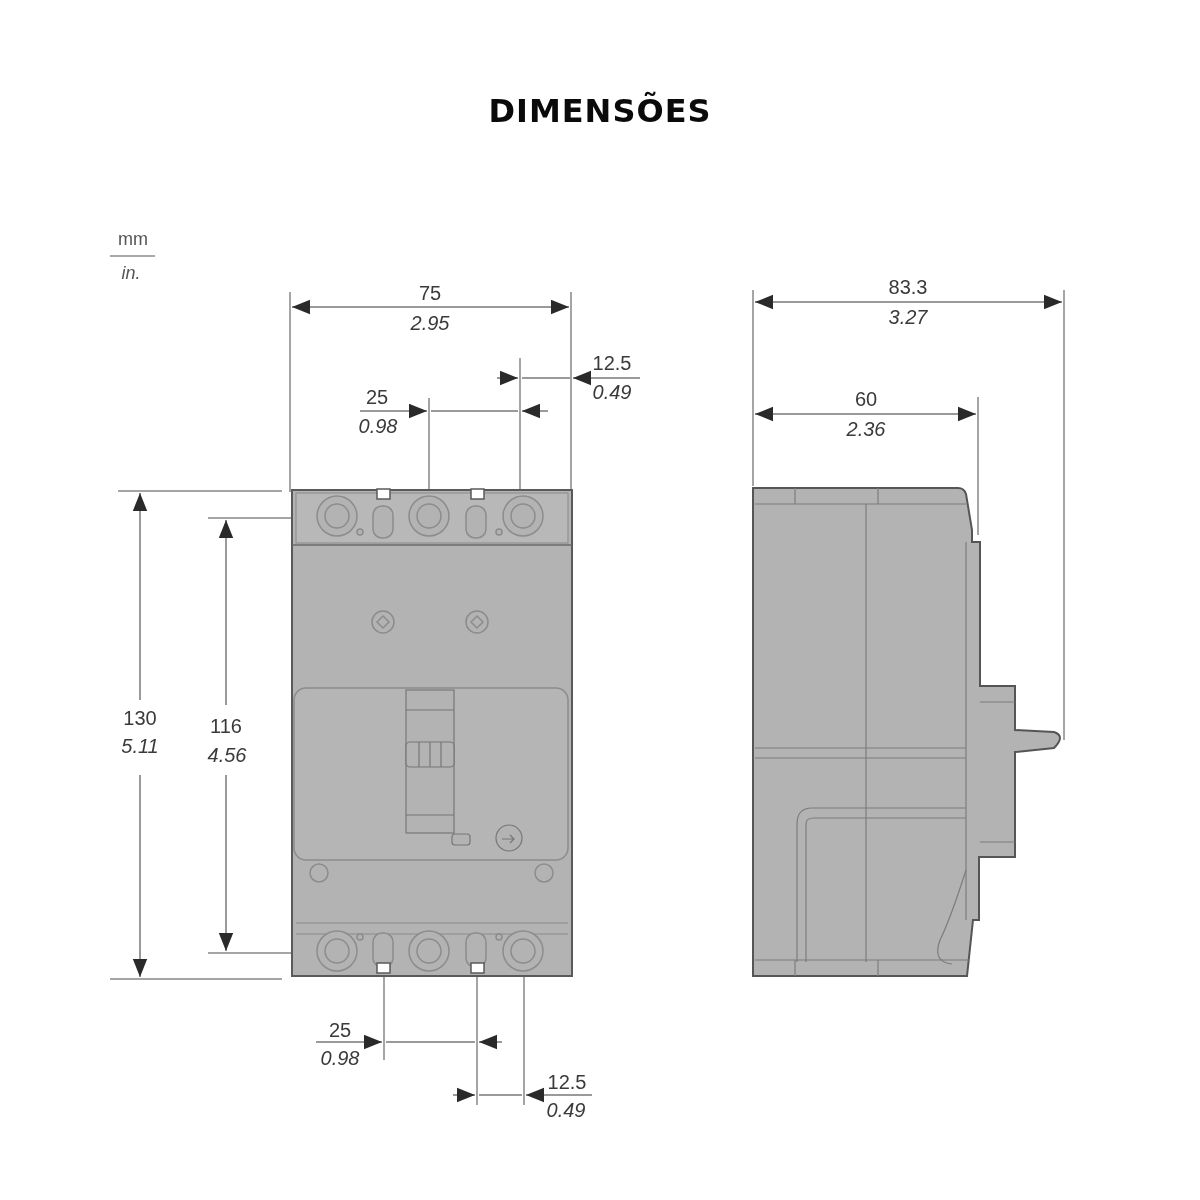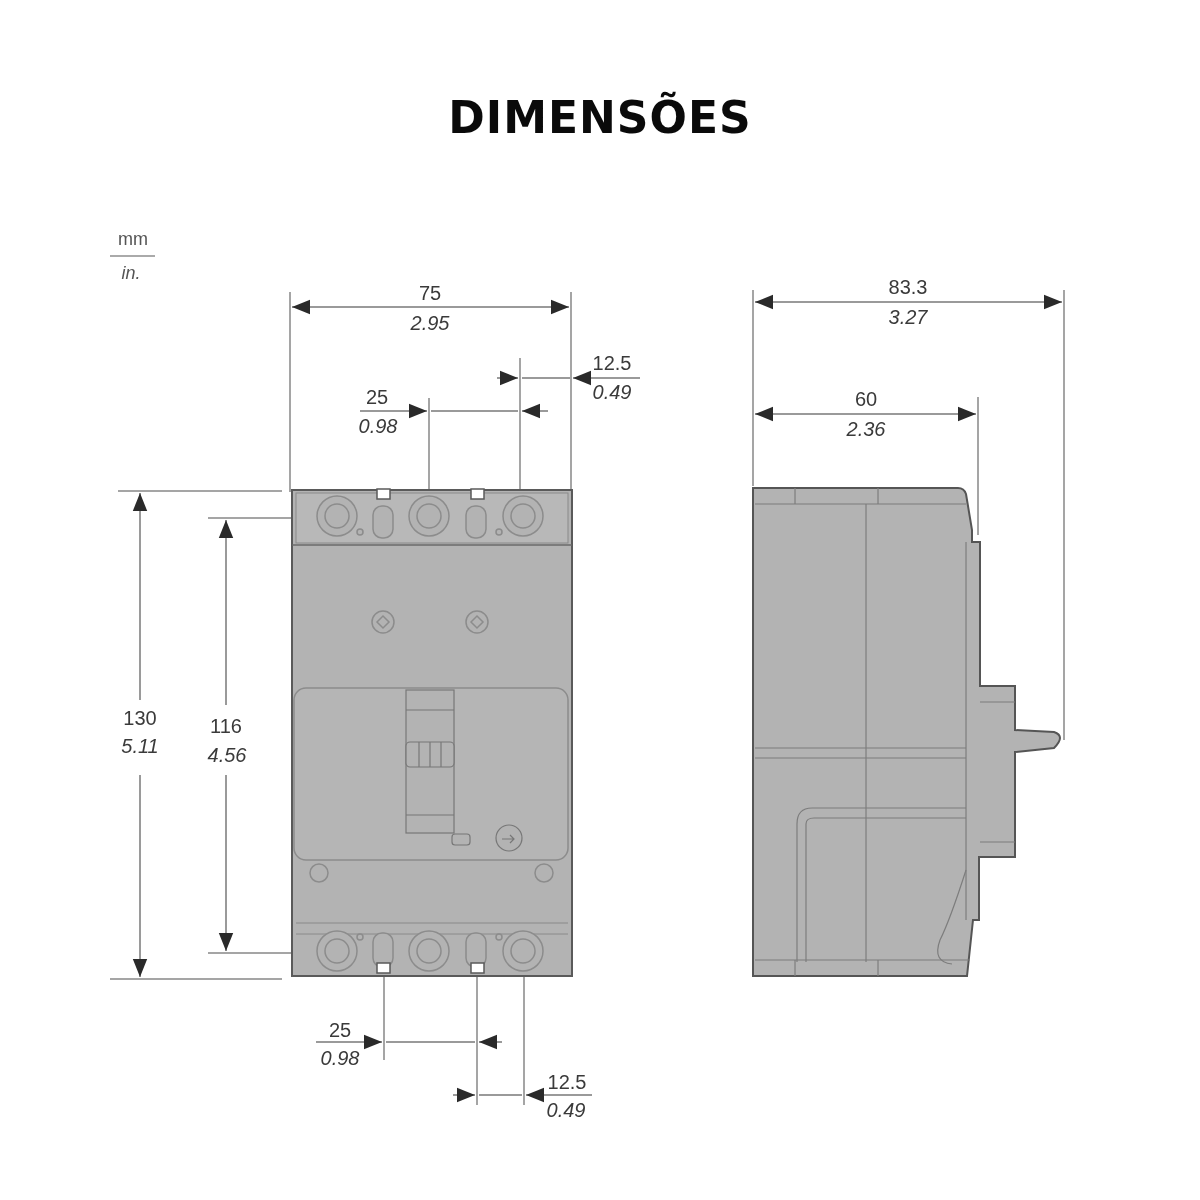--- a/index.html
+++ b/index.html
@@ -1,17 +1,17 @@
 <!DOCTYPE html>
 <html><head>
 <meta charset="utf-8">
 <style>
   html, body { margin:0; padding:0; background:#ffffff; }
   body { width:1200px; height:1200px; position:relative; overflow:hidden; font-family:"Liberation Sans", sans-serif; }
-  .title { position:absolute; left:0; top:92px; width:1200px; text-align:center; font-family:"DejaVu Sans", sans-serif; font-weight:bold; font-size:44px; letter-spacing:1px; color:#0a0a0a; }
+  .title { position:absolute; left:0; top:92px; width:1200px; text-align:center; font-family:"DejaVu Sans", sans-serif; font-weight:bold; font-size:32px; letter-spacing:1px; color:#0a0a0a; }
   svg { position:absolute; left:0; top:0; }
   .dim { font-family:"Liberation Sans", sans-serif; font-size:20px; fill:#3a3a3a; }
   .dim-in { font-style:italic; }
   .unit { font-size:18px; fill:#555; }
 </style>
 </head>
 <body>
 
 <div class="title">DIMENSÕES</div>
 

